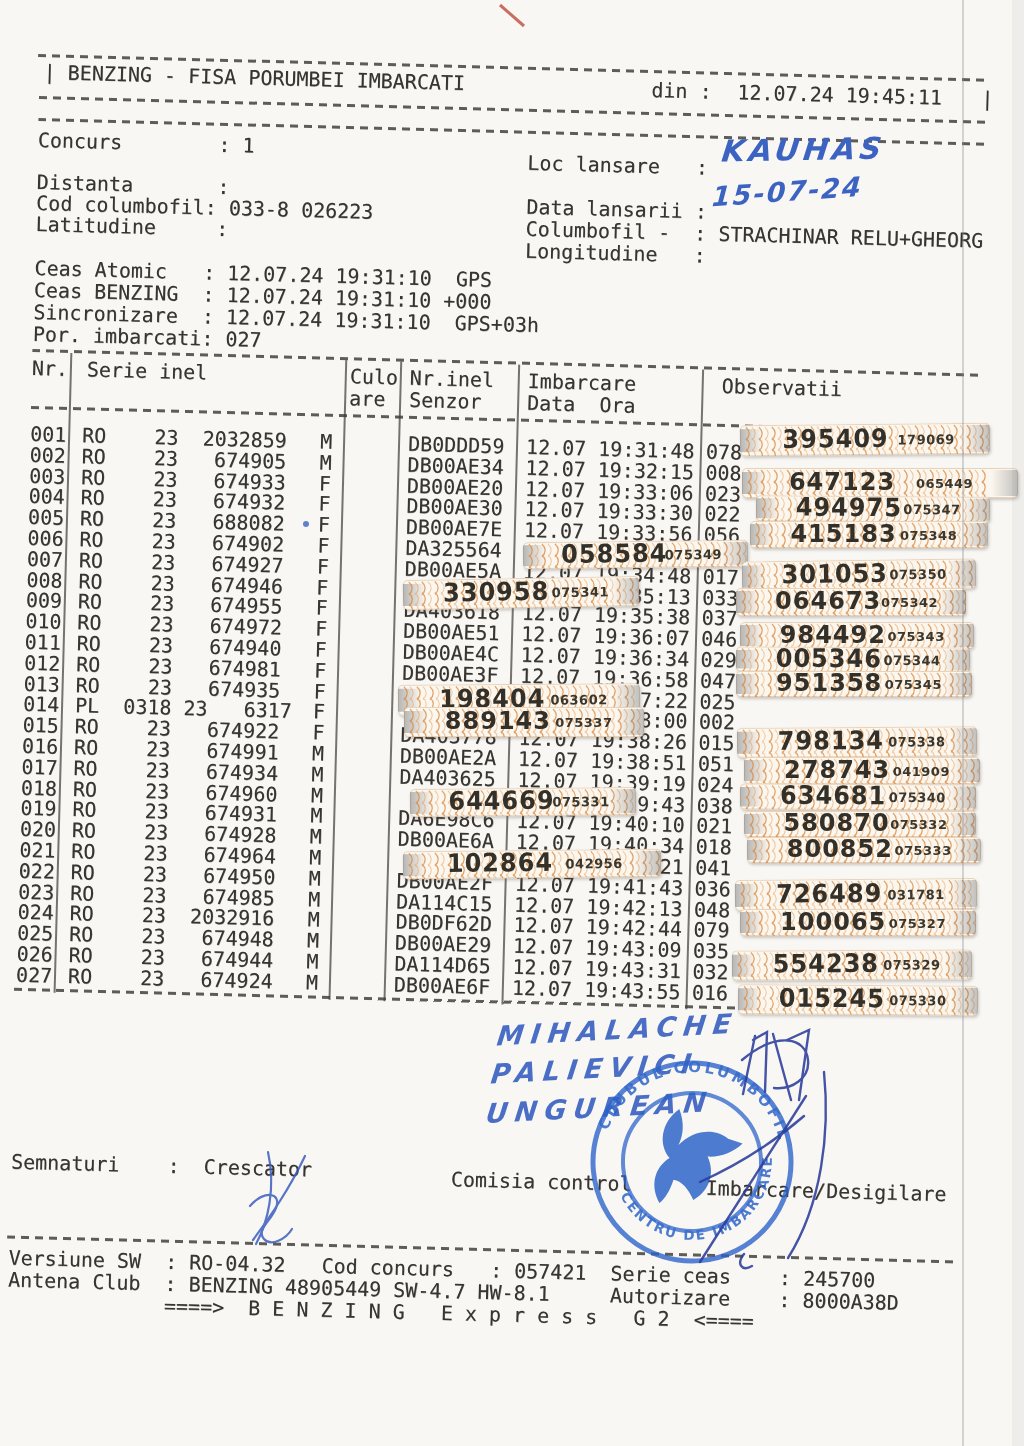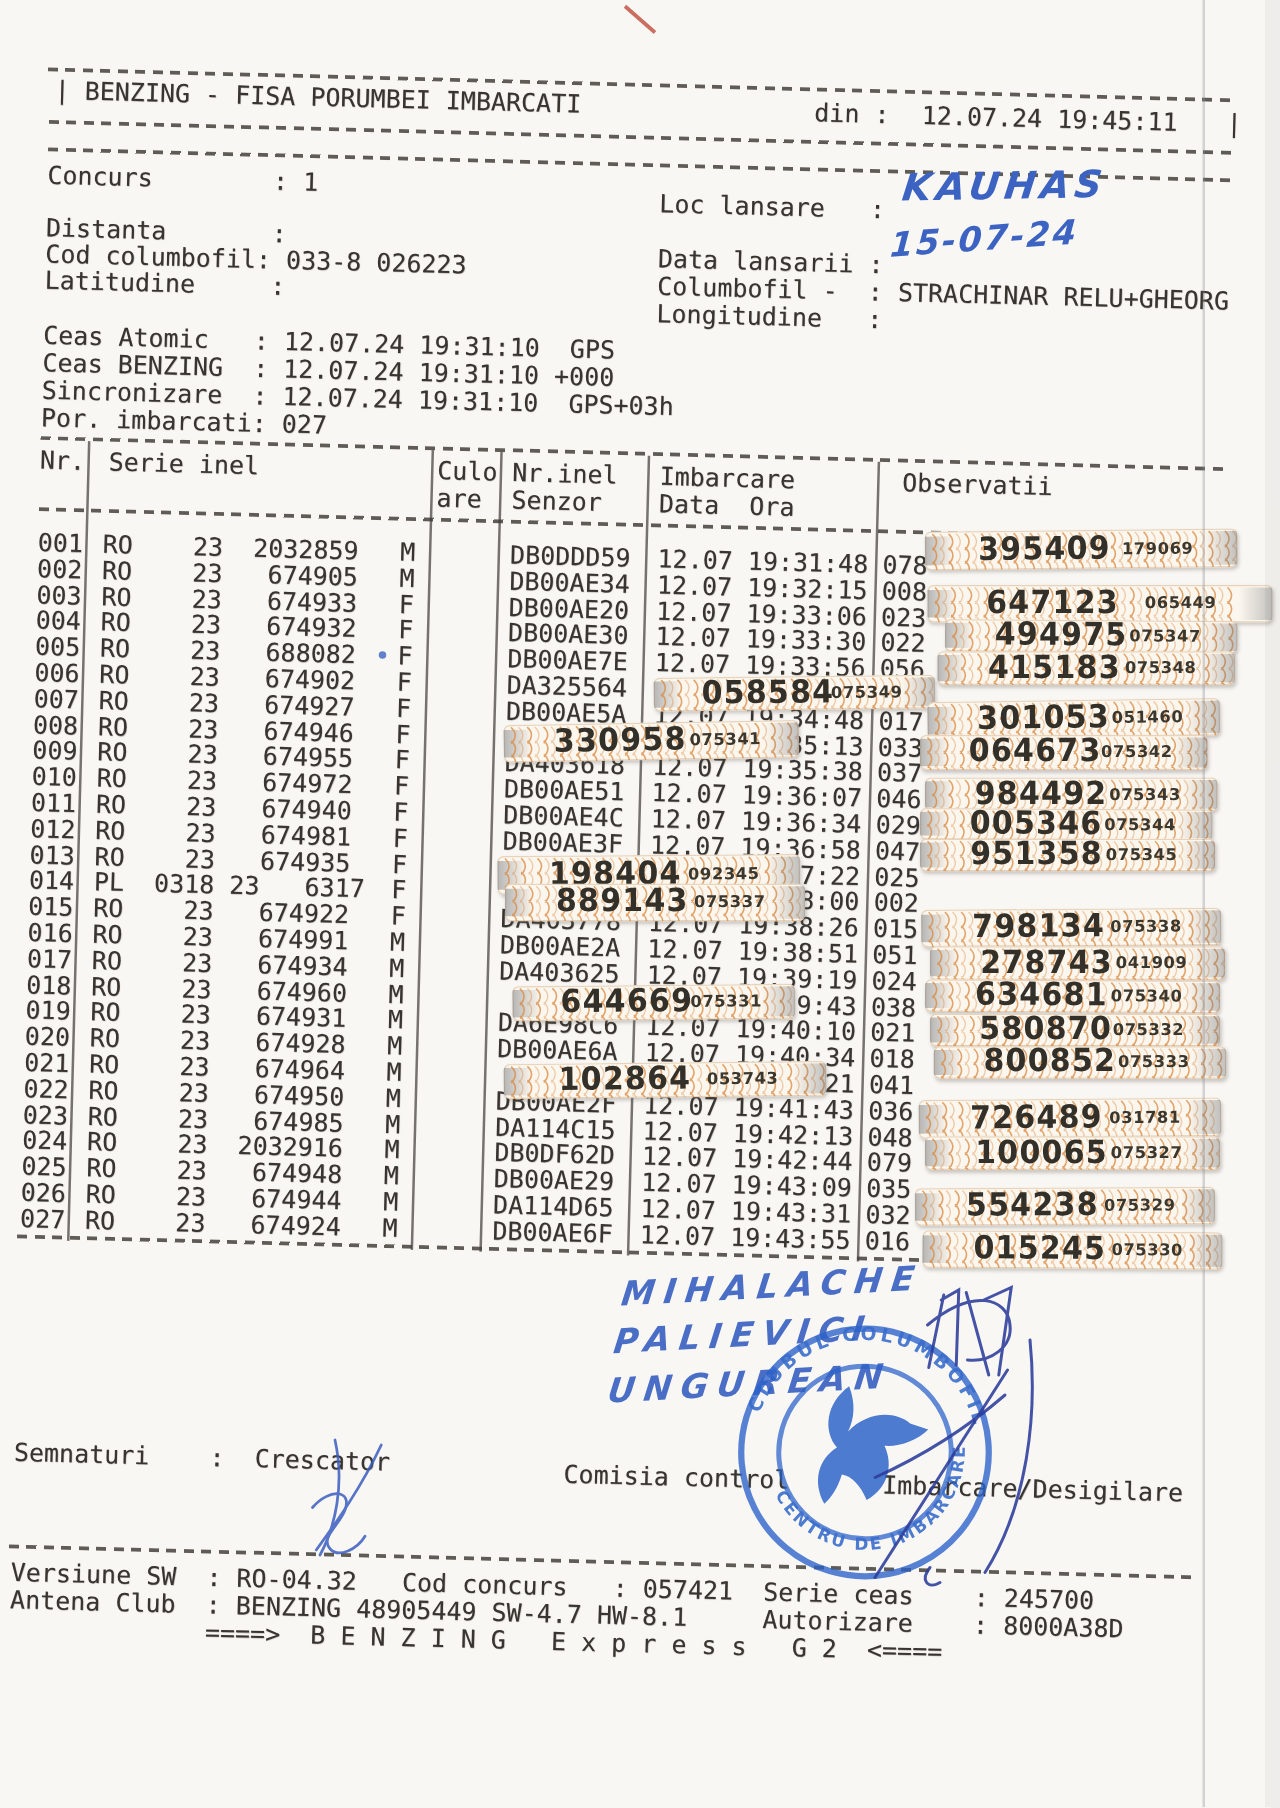--- a/index.html
+++ b/index.html
@@ -328,21 +328,21 @@
      </svg>
         <span class="big">330958</span>
         <span class="small">075341</span>
       </div>
       <div class="sticker" style="left: 398px; top: 684px; width: 242px; height: 31px; transform: rotate(-0.4deg);">
         <svg width="242" height="31" viewBox="0 0 242 31" style="position:absolute;left:0;top:0;">
        <path d="M6 2q6.5 6 0 13 M19 2q6.5 6 0 13 M32 2q6.5 6 0 13 M45 2q6.5 6 0 13 M58 2q6.5 6 0 13 M71 2q6.5 6 0 13 M84 2q6.5 6 0 13 M97 2q6.5 6 0 13 M110 2q6.5 6 0 13 M123 2q6.5 6 0 13 M136 2q6.5 6 0 13 M149 2q6.5 6 0 13 M162 2q6.5 6 0 13 M175 2q6.5 6 0 13 M188 2q6.5 6 0 13 M201 2q6.5 6 0 13 M214 2q6.5 6 0 13 M227 2q6.5 6 0 13 M6 13q6.5 6 0 13 M19 13q6.5 6 0 13 M32 13q6.5 6 0 13 M45 13q6.5 6 0 13 M58 13q6.5 6 0 13 M71 13q6.5 6 0 13 M84 13q6.5 6 0 13 M97 13q6.5 6 0 13 M110 13q6.5 6 0 13 M123 13q6.5 6 0 13 M136 13q6.5 6 0 13 M149 13q6.5 6 0 13 M162 13q6.5 6 0 13 M175 13q6.5 6 0 13 M188 13q6.5 6 0 13 M201 13q6.5 6 0 13 M214 13q6.5 6 0 13 M227 13q6.5 6 0 13 M6 24q6.5 6 0 13 M19 24q6.5 6 0 13 M32 24q6.5 6 0 13 M45 24q6.5 6 0 13 M58 24q6.5 6 0 13 M71 24q6.5 6 0 13 M84 24q6.5 6 0 13 M97 24q6.5 6 0 13 M110 24q6.5 6 0 13 M123 24q6.5 6 0 13 M136 24q6.5 6 0 13 M149 24q6.5 6 0 13 M162 24q6.5 6 0 13 M175 24q6.5 6 0 13 M188 24q6.5 6 0 13 M201 24q6.5 6 0 13 M214 24q6.5 6 0 13 M227 24q6.5 6 0 13 " fill="none" stroke="#d9883f" stroke-width="1.3" opacity="0.75"></path>
        <path d="M12 2q6.5 6 0 13 M25 2q6.5 6 0 13 M38 2q6.5 6 0 13 M51 2q6.5 6 0 13 M64 2q6.5 6 0 13 M77 2q6.5 6 0 13 M90 2q6.5 6 0 13 M103 2q6.5 6 0 13 M116 2q6.5 6 0 13 M129 2q6.5 6 0 13 M142 2q6.5 6 0 13 M155 2q6.5 6 0 13 M168 2q6.5 6 0 13 M181 2q6.5 6 0 13 M194 2q6.5 6 0 13 M207 2q6.5 6 0 13 M220 2q6.5 6 0 13 M233 2q6.5 6 0 13 M12 13q6.5 6 0 13 M25 13q6.5 6 0 13 M38 13q6.5 6 0 13 M51 13q6.5 6 0 13 M64 13q6.5 6 0 13 M77 13q6.5 6 0 13 M90 13q6.5 6 0 13 M103 13q6.5 6 0 13 M116 13q6.5 6 0 13 M129 13q6.5 6 0 13 M142 13q6.5 6 0 13 M155 13q6.5 6 0 13 M168 13q6.5 6 0 13 M181 13q6.5 6 0 13 M194 13q6.5 6 0 13 M207 13q6.5 6 0 13 M220 13q6.5 6 0 13 M233 13q6.5 6 0 13 M12 24q6.5 6 0 13 M25 24q6.5 6 0 13 M38 24q6.5 6 0 13 M51 24q6.5 6 0 13 M64 24q6.5 6 0 13 M77 24q6.5 6 0 13 M90 24q6.5 6 0 13 M103 24q6.5 6 0 13 M116 24q6.5 6 0 13 M129 24q6.5 6 0 13 M142 24q6.5 6 0 13 M155 24q6.5 6 0 13 M168 24q6.5 6 0 13 M181 24q6.5 6 0 13 M194 24q6.5 6 0 13 M207 24q6.5 6 0 13 M220 24q6.5 6 0 13 M233 24q6.5 6 0 13 " fill="none" stroke="#d9883f" stroke-width="1.1" opacity="0.4"></path>
      </svg>
         <span class="big">198404</span>
-        <span class="small">092345</span>
+        <span class="small">063602</span>
       </div>
       <div class="sticker" style="left: 404px; top: 707px; width: 240px; height: 30px; transform: rotate(0deg);">
         <svg width="240" height="30" viewBox="0 0 240 30" style="position:absolute;left:0;top:0;">
        <path d="M6 2q6.5 6 0 13 M19 2q6.5 6 0 13 M32 2q6.5 6 0 13 M45 2q6.5 6 0 13 M58 2q6.5 6 0 13 M71 2q6.5 6 0 13 M84 2q6.5 6 0 13 M97 2q6.5 6 0 13 M110 2q6.5 6 0 13 M123 2q6.5 6 0 13 M136 2q6.5 6 0 13 M149 2q6.5 6 0 13 M162 2q6.5 6 0 13 M175 2q6.5 6 0 13 M188 2q6.5 6 0 13 M201 2q6.5 6 0 13 M214 2q6.5 6 0 13 M227 2q6.5 6 0 13 M6 13q6.5 6 0 13 M19 13q6.5 6 0 13 M32 13q6.5 6 0 13 M45 13q6.5 6 0 13 M58 13q6.5 6 0 13 M71 13q6.5 6 0 13 M84 13q6.5 6 0 13 M97 13q6.5 6 0 13 M110 13q6.5 6 0 13 M123 13q6.5 6 0 13 M136 13q6.5 6 0 13 M149 13q6.5 6 0 13 M162 13q6.5 6 0 13 M175 13q6.5 6 0 13 M188 13q6.5 6 0 13 M201 13q6.5 6 0 13 M214 13q6.5 6 0 13 M227 13q6.5 6 0 13 M6 24q6.5 6 0 13 M19 24q6.5 6 0 13 M32 24q6.5 6 0 13 M45 24q6.5 6 0 13 M58 24q6.5 6 0 13 M71 24q6.5 6 0 13 M84 24q6.5 6 0 13 M97 24q6.5 6 0 13 M110 24q6.5 6 0 13 M123 24q6.5 6 0 13 M136 24q6.5 6 0 13 M149 24q6.5 6 0 13 M162 24q6.5 6 0 13 M175 24q6.5 6 0 13 M188 24q6.5 6 0 13 M201 24q6.5 6 0 13 M214 24q6.5 6 0 13 M227 24q6.5 6 0 13 " fill="none" stroke="#d9883f" stroke-width="1.3" opacity="0.75"></path>
        <path d="M12 2q6.5 6 0 13 M25 2q6.5 6 0 13 M38 2q6.5 6 0 13 M51 2q6.5 6 0 13 M64 2q6.5 6 0 13 M77 2q6.5 6 0 13 M90 2q6.5 6 0 13 M103 2q6.5 6 0 13 M116 2q6.5 6 0 13 M129 2q6.5 6 0 13 M142 2q6.5 6 0 13 M155 2q6.5 6 0 13 M168 2q6.5 6 0 13 M181 2q6.5 6 0 13 M194 2q6.5 6 0 13 M207 2q6.5 6 0 13 M220 2q6.5 6 0 13 M233 2q6.5 6 0 13 M12 13q6.5 6 0 13 M25 13q6.5 6 0 13 M38 13q6.5 6 0 13 M51 13q6.5 6 0 13 M64 13q6.5 6 0 13 M77 13q6.5 6 0 13 M90 13q6.5 6 0 13 M103 13q6.5 6 0 13 M116 13q6.5 6 0 13 M129 13q6.5 6 0 13 M142 13q6.5 6 0 13 M155 13q6.5 6 0 13 M168 13q6.5 6 0 13 M181 13q6.5 6 0 13 M194 13q6.5 6 0 13 M207 13q6.5 6 0 13 M220 13q6.5 6 0 13 M233 13q6.5 6 0 13 M12 24q6.5 6 0 13 M25 24q6.5 6 0 13 M38 24q6.5 6 0 13 M51 24q6.5 6 0 13 M64 24q6.5 6 0 13 M77 24q6.5 6 0 13 M90 24q6.5 6 0 13 M103 24q6.5 6 0 13 M116 24q6.5 6 0 13 M129 24q6.5 6 0 13 M142 24q6.5 6 0 13 M155 24q6.5 6 0 13 M168 24q6.5 6 0 13 M181 24q6.5 6 0 13 M194 24q6.5 6 0 13 M207 24q6.5 6 0 13 M220 24q6.5 6 0 13 M233 24q6.5 6 0 13 " fill="none" stroke="#d9883f" stroke-width="1.1" opacity="0.4"></path>
      </svg>
         <span class="big">889143</span>
         <span class="small">075337</span>
       </div>
       <div class="sticker" style="left: 410px; top: 788px; width: 226px; height: 28px; transform: rotate(-0.5deg);">
@@ -352,21 +352,21 @@
      </svg>
         <span class="big">644669</span>
         <span class="small">075331</span>
       </div>
       <div class="sticker" style="left: 403px; top: 850px; width: 258px; height: 28px; transform: rotate(-0.6deg);">
         <svg width="258" height="28" viewBox="0 0 258 28" style="position:absolute;left:0;top:0;">
        <path d="M6 2q6.5 6 0 13 M19 2q6.5 6 0 13 M32 2q6.5 6 0 13 M45 2q6.5 6 0 13 M58 2q6.5 6 0 13 M71 2q6.5 6 0 13 M84 2q6.5 6 0 13 M97 2q6.5 6 0 13 M110 2q6.5 6 0 13 M123 2q6.5 6 0 13 M136 2q6.5 6 0 13 M149 2q6.5 6 0 13 M162 2q6.5 6 0 13 M175 2q6.5 6 0 13 M188 2q6.5 6 0 13 M201 2q6.5 6 0 13 M214 2q6.5 6 0 13 M227 2q6.5 6 0 13 M240 2q6.5 6 0 13 M253 2q6.5 6 0 13 M6 13q6.5 6 0 13 M19 13q6.5 6 0 13 M32 13q6.5 6 0 13 M45 13q6.5 6 0 13 M58 13q6.5 6 0 13 M71 13q6.5 6 0 13 M84 13q6.5 6 0 13 M97 13q6.5 6 0 13 M110 13q6.5 6 0 13 M123 13q6.5 6 0 13 M136 13q6.5 6 0 13 M149 13q6.5 6 0 13 M162 13q6.5 6 0 13 M175 13q6.5 6 0 13 M188 13q6.5 6 0 13 M201 13q6.5 6 0 13 M214 13q6.5 6 0 13 M227 13q6.5 6 0 13 M240 13q6.5 6 0 13 M253 13q6.5 6 0 13 M6 24q6.5 6 0 13 M19 24q6.5 6 0 13 M32 24q6.5 6 0 13 M45 24q6.5 6 0 13 M58 24q6.5 6 0 13 M71 24q6.5 6 0 13 M84 24q6.5 6 0 13 M97 24q6.5 6 0 13 M110 24q6.5 6 0 13 M123 24q6.5 6 0 13 M136 24q6.5 6 0 13 M149 24q6.5 6 0 13 M162 24q6.5 6 0 13 M175 24q6.5 6 0 13 M188 24q6.5 6 0 13 M201 24q6.5 6 0 13 M214 24q6.5 6 0 13 M227 24q6.5 6 0 13 M240 24q6.5 6 0 13 M253 24q6.5 6 0 13 " fill="none" stroke="#d9883f" stroke-width="1.3" opacity="0.75"></path>
        <path d="M12 2q6.5 6 0 13 M25 2q6.5 6 0 13 M38 2q6.5 6 0 13 M51 2q6.5 6 0 13 M64 2q6.5 6 0 13 M77 2q6.5 6 0 13 M90 2q6.5 6 0 13 M103 2q6.5 6 0 13 M116 2q6.5 6 0 13 M129 2q6.5 6 0 13 M142 2q6.5 6 0 13 M155 2q6.5 6 0 13 M168 2q6.5 6 0 13 M181 2q6.5 6 0 13 M194 2q6.5 6 0 13 M207 2q6.5 6 0 13 M220 2q6.5 6 0 13 M233 2q6.5 6 0 13 M246 2q6.5 6 0 13 M12 13q6.5 6 0 13 M25 13q6.5 6 0 13 M38 13q6.5 6 0 13 M51 13q6.5 6 0 13 M64 13q6.5 6 0 13 M77 13q6.5 6 0 13 M90 13q6.5 6 0 13 M103 13q6.5 6 0 13 M116 13q6.5 6 0 13 M129 13q6.5 6 0 13 M142 13q6.5 6 0 13 M155 13q6.5 6 0 13 M168 13q6.5 6 0 13 M181 13q6.5 6 0 13 M194 13q6.5 6 0 13 M207 13q6.5 6 0 13 M220 13q6.5 6 0 13 M233 13q6.5 6 0 13 M246 13q6.5 6 0 13 M12 24q6.5 6 0 13 M25 24q6.5 6 0 13 M38 24q6.5 6 0 13 M51 24q6.5 6 0 13 M64 24q6.5 6 0 13 M77 24q6.5 6 0 13 M90 24q6.5 6 0 13 M103 24q6.5 6 0 13 M116 24q6.5 6 0 13 M129 24q6.5 6 0 13 M142 24q6.5 6 0 13 M155 24q6.5 6 0 13 M168 24q6.5 6 0 13 M181 24q6.5 6 0 13 M194 24q6.5 6 0 13 M207 24q6.5 6 0 13 M220 24q6.5 6 0 13 M233 24q6.5 6 0 13 M246 24q6.5 6 0 13 " fill="none" stroke="#d9883f" stroke-width="1.1" opacity="0.4"></path>
      </svg>
         <span class="big">102864</span>
-        <span class="small">053743</span>
+        <span class="small">042956</span>
       </div>
       <div class="sticker" style="left: 740px; top: 424px; width: 250px; height: 31px; transform: rotate(-0.6deg);">
         <svg width="250" height="31" viewBox="0 0 250 31" style="position:absolute;left:0;top:0;">
        <path d="M6 2q6.5 6 0 13 M19 2q6.5 6 0 13 M32 2q6.5 6 0 13 M45 2q6.5 6 0 13 M58 2q6.5 6 0 13 M71 2q6.5 6 0 13 M84 2q6.5 6 0 13 M97 2q6.5 6 0 13 M110 2q6.5 6 0 13 M123 2q6.5 6 0 13 M136 2q6.5 6 0 13 M149 2q6.5 6 0 13 M162 2q6.5 6 0 13 M175 2q6.5 6 0 13 M188 2q6.5 6 0 13 M201 2q6.5 6 0 13 M214 2q6.5 6 0 13 M227 2q6.5 6 0 13 M240 2q6.5 6 0 13 M6 13q6.5 6 0 13 M19 13q6.5 6 0 13 M32 13q6.5 6 0 13 M45 13q6.5 6 0 13 M58 13q6.5 6 0 13 M71 13q6.5 6 0 13 M84 13q6.5 6 0 13 M97 13q6.5 6 0 13 M110 13q6.5 6 0 13 M123 13q6.5 6 0 13 M136 13q6.5 6 0 13 M149 13q6.5 6 0 13 M162 13q6.5 6 0 13 M175 13q6.5 6 0 13 M188 13q6.5 6 0 13 M201 13q6.5 6 0 13 M214 13q6.5 6 0 13 M227 13q6.5 6 0 13 M240 13q6.5 6 0 13 M6 24q6.5 6 0 13 M19 24q6.5 6 0 13 M32 24q6.5 6 0 13 M45 24q6.5 6 0 13 M58 24q6.5 6 0 13 M71 24q6.5 6 0 13 M84 24q6.5 6 0 13 M97 24q6.5 6 0 13 M110 24q6.5 6 0 13 M123 24q6.5 6 0 13 M136 24q6.5 6 0 13 M149 24q6.5 6 0 13 M162 24q6.5 6 0 13 M175 24q6.5 6 0 13 M188 24q6.5 6 0 13 M201 24q6.5 6 0 13 M214 24q6.5 6 0 13 M227 24q6.5 6 0 13 M240 24q6.5 6 0 13 " fill="none" stroke="#d9883f" stroke-width="1.3" opacity="0.75"></path>
        <path d="M12 2q6.5 6 0 13 M25 2q6.5 6 0 13 M38 2q6.5 6 0 13 M51 2q6.5 6 0 13 M64 2q6.5 6 0 13 M77 2q6.5 6 0 13 M90 2q6.5 6 0 13 M103 2q6.5 6 0 13 M116 2q6.5 6 0 13 M129 2q6.5 6 0 13 M142 2q6.5 6 0 13 M155 2q6.5 6 0 13 M168 2q6.5 6 0 13 M181 2q6.5 6 0 13 M194 2q6.5 6 0 13 M207 2q6.5 6 0 13 M220 2q6.5 6 0 13 M233 2q6.5 6 0 13 M246 2q6.5 6 0 13 M12 13q6.5 6 0 13 M25 13q6.5 6 0 13 M38 13q6.5 6 0 13 M51 13q6.5 6 0 13 M64 13q6.5 6 0 13 M77 13q6.5 6 0 13 M90 13q6.5 6 0 13 M103 13q6.5 6 0 13 M116 13q6.5 6 0 13 M129 13q6.5 6 0 13 M142 13q6.5 6 0 13 M155 13q6.5 6 0 13 M168 13q6.5 6 0 13 M181 13q6.5 6 0 13 M194 13q6.5 6 0 13 M207 13q6.5 6 0 13 M220 13q6.5 6 0 13 M233 13q6.5 6 0 13 M246 13q6.5 6 0 13 M12 24q6.5 6 0 13 M25 24q6.5 6 0 13 M38 24q6.5 6 0 13 M51 24q6.5 6 0 13 M64 24q6.5 6 0 13 M77 24q6.5 6 0 13 M90 24q6.5 6 0 13 M103 24q6.5 6 0 13 M116 24q6.5 6 0 13 M129 24q6.5 6 0 13 M142 24q6.5 6 0 13 M155 24q6.5 6 0 13 M168 24q6.5 6 0 13 M181 24q6.5 6 0 13 M194 24q6.5 6 0 13 M207 24q6.5 6 0 13 M220 24q6.5 6 0 13 M233 24q6.5 6 0 13 M246 24q6.5 6 0 13 " fill="none" stroke="#d9883f" stroke-width="1.1" opacity="0.4"></path>
      </svg>
         <span class="big">395409</span>
         <span class="small">179069</span>
       </div>
       <div class="sticker" style="left: 742px; top: 468px; width: 276px; height: 30px; transform: rotate(0deg);">
@@ -392,21 +392,21 @@
      </svg>
         <span class="big">415183</span>
         <span class="small">075348</span>
       </div>
       <div class="sticker" style="left: 742px; top: 560px; width: 234px; height: 30px; transform: rotate(-0.8deg);">
         <svg width="234" height="30" viewBox="0 0 234 30" style="position:absolute;left:0;top:0;">
        <path d="M6 2q6.5 6 0 13 M19 2q6.5 6 0 13 M32 2q6.5 6 0 13 M45 2q6.5 6 0 13 M58 2q6.5 6 0 13 M71 2q6.5 6 0 13 M84 2q6.5 6 0 13 M97 2q6.5 6 0 13 M110 2q6.5 6 0 13 M123 2q6.5 6 0 13 M136 2q6.5 6 0 13 M149 2q6.5 6 0 13 M162 2q6.5 6 0 13 M175 2q6.5 6 0 13 M188 2q6.5 6 0 13 M201 2q6.5 6 0 13 M214 2q6.5 6 0 13 M227 2q6.5 6 0 13 M6 13q6.5 6 0 13 M19 13q6.5 6 0 13 M32 13q6.5 6 0 13 M45 13q6.5 6 0 13 M58 13q6.5 6 0 13 M71 13q6.5 6 0 13 M84 13q6.5 6 0 13 M97 13q6.5 6 0 13 M110 13q6.5 6 0 13 M123 13q6.5 6 0 13 M136 13q6.5 6 0 13 M149 13q6.5 6 0 13 M162 13q6.5 6 0 13 M175 13q6.5 6 0 13 M188 13q6.5 6 0 13 M201 13q6.5 6 0 13 M214 13q6.5 6 0 13 M227 13q6.5 6 0 13 M6 24q6.5 6 0 13 M19 24q6.5 6 0 13 M32 24q6.5 6 0 13 M45 24q6.5 6 0 13 M58 24q6.5 6 0 13 M71 24q6.5 6 0 13 M84 24q6.5 6 0 13 M97 24q6.5 6 0 13 M110 24q6.5 6 0 13 M123 24q6.5 6 0 13 M136 24q6.5 6 0 13 M149 24q6.5 6 0 13 M162 24q6.5 6 0 13 M175 24q6.5 6 0 13 M188 24q6.5 6 0 13 M201 24q6.5 6 0 13 M214 24q6.5 6 0 13 M227 24q6.5 6 0 13 " fill="none" stroke="#d9883f" stroke-width="1.3" opacity="0.75"></path>
        <path d="M12 2q6.5 6 0 13 M25 2q6.5 6 0 13 M38 2q6.5 6 0 13 M51 2q6.5 6 0 13 M64 2q6.5 6 0 13 M77 2q6.5 6 0 13 M90 2q6.5 6 0 13 M103 2q6.5 6 0 13 M116 2q6.5 6 0 13 M129 2q6.5 6 0 13 M142 2q6.5 6 0 13 M155 2q6.5 6 0 13 M168 2q6.5 6 0 13 M181 2q6.5 6 0 13 M194 2q6.5 6 0 13 M207 2q6.5 6 0 13 M220 2q6.5 6 0 13 M12 13q6.5 6 0 13 M25 13q6.5 6 0 13 M38 13q6.5 6 0 13 M51 13q6.5 6 0 13 M64 13q6.5 6 0 13 M77 13q6.5 6 0 13 M90 13q6.5 6 0 13 M103 13q6.5 6 0 13 M116 13q6.5 6 0 13 M129 13q6.5 6 0 13 M142 13q6.5 6 0 13 M155 13q6.5 6 0 13 M168 13q6.5 6 0 13 M181 13q6.5 6 0 13 M194 13q6.5 6 0 13 M207 13q6.5 6 0 13 M220 13q6.5 6 0 13 M12 24q6.5 6 0 13 M25 24q6.5 6 0 13 M38 24q6.5 6 0 13 M51 24q6.5 6 0 13 M64 24q6.5 6 0 13 M77 24q6.5 6 0 13 M90 24q6.5 6 0 13 M103 24q6.5 6 0 13 M116 24q6.5 6 0 13 M129 24q6.5 6 0 13 M142 24q6.5 6 0 13 M155 24q6.5 6 0 13 M168 24q6.5 6 0 13 M181 24q6.5 6 0 13 M194 24q6.5 6 0 13 M207 24q6.5 6 0 13 M220 24q6.5 6 0 13 " fill="none" stroke="#d9883f" stroke-width="1.1" opacity="0.4"></path>
      </svg>
         <span class="big">301053</span>
-        <span class="small">051460</span>
+        <span class="small">075350</span>
       </div>
       <div class="sticker" style="left: 736px; top: 588px; width: 230px; height: 28px; transform: rotate(0deg);">
         <svg width="230" height="28" viewBox="0 0 230 28" style="position:absolute;left:0;top:0;">
        <path d="M6 2q6.5 6 0 13 M19 2q6.5 6 0 13 M32 2q6.5 6 0 13 M45 2q6.5 6 0 13 M58 2q6.5 6 0 13 M71 2q6.5 6 0 13 M84 2q6.5 6 0 13 M97 2q6.5 6 0 13 M110 2q6.5 6 0 13 M123 2q6.5 6 0 13 M136 2q6.5 6 0 13 M149 2q6.5 6 0 13 M162 2q6.5 6 0 13 M175 2q6.5 6 0 13 M188 2q6.5 6 0 13 M201 2q6.5 6 0 13 M214 2q6.5 6 0 13 M227 2q6.5 6 0 13 M6 13q6.5 6 0 13 M19 13q6.5 6 0 13 M32 13q6.5 6 0 13 M45 13q6.5 6 0 13 M58 13q6.5 6 0 13 M71 13q6.5 6 0 13 M84 13q6.5 6 0 13 M97 13q6.5 6 0 13 M110 13q6.5 6 0 13 M123 13q6.5 6 0 13 M136 13q6.5 6 0 13 M149 13q6.5 6 0 13 M162 13q6.5 6 0 13 M175 13q6.5 6 0 13 M188 13q6.5 6 0 13 M201 13q6.5 6 0 13 M214 13q6.5 6 0 13 M227 13q6.5 6 0 13 M6 24q6.5 6 0 13 M19 24q6.5 6 0 13 M32 24q6.5 6 0 13 M45 24q6.5 6 0 13 M58 24q6.5 6 0 13 M71 24q6.5 6 0 13 M84 24q6.5 6 0 13 M97 24q6.5 6 0 13 M110 24q6.5 6 0 13 M123 24q6.5 6 0 13 M136 24q6.5 6 0 13 M149 24q6.5 6 0 13 M162 24q6.5 6 0 13 M175 24q6.5 6 0 13 M188 24q6.5 6 0 13 M201 24q6.5 6 0 13 M214 24q6.5 6 0 13 M227 24q6.5 6 0 13 " fill="none" stroke="#d9883f" stroke-width="1.3" opacity="0.75"></path>
        <path d="M12 2q6.5 6 0 13 M25 2q6.5 6 0 13 M38 2q6.5 6 0 13 M51 2q6.5 6 0 13 M64 2q6.5 6 0 13 M77 2q6.5 6 0 13 M90 2q6.5 6 0 13 M103 2q6.5 6 0 13 M116 2q6.5 6 0 13 M129 2q6.5 6 0 13 M142 2q6.5 6 0 13 M155 2q6.5 6 0 13 M168 2q6.5 6 0 13 M181 2q6.5 6 0 13 M194 2q6.5 6 0 13 M207 2q6.5 6 0 13 M220 2q6.5 6 0 13 M12 13q6.5 6 0 13 M25 13q6.5 6 0 13 M38 13q6.5 6 0 13 M51 13q6.5 6 0 13 M64 13q6.5 6 0 13 M77 13q6.5 6 0 13 M90 13q6.5 6 0 13 M103 13q6.5 6 0 13 M116 13q6.5 6 0 13 M129 13q6.5 6 0 13 M142 13q6.5 6 0 13 M155 13q6.5 6 0 13 M168 13q6.5 6 0 13 M181 13q6.5 6 0 13 M194 13q6.5 6 0 13 M207 13q6.5 6 0 13 M220 13q6.5 6 0 13 M12 24q6.5 6 0 13 M25 24q6.5 6 0 13 M38 24q6.5 6 0 13 M51 24q6.5 6 0 13 M64 24q6.5 6 0 13 M77 24q6.5 6 0 13 M90 24q6.5 6 0 13 M103 24q6.5 6 0 13 M116 24q6.5 6 0 13 M129 24q6.5 6 0 13 M142 24q6.5 6 0 13 M155 24q6.5 6 0 13 M168 24q6.5 6 0 13 M181 24q6.5 6 0 13 M194 24q6.5 6 0 13 M207 24q6.5 6 0 13 M220 24q6.5 6 0 13 " fill="none" stroke="#d9883f" stroke-width="1.1" opacity="0.4"></path>
      </svg>
         <span class="big">064673</span>
         <span class="small">075342</span>
       </div>
       <div class="sticker" style="left: 740px; top: 622px; width: 234px; height: 27px; transform: rotate(0deg);">

